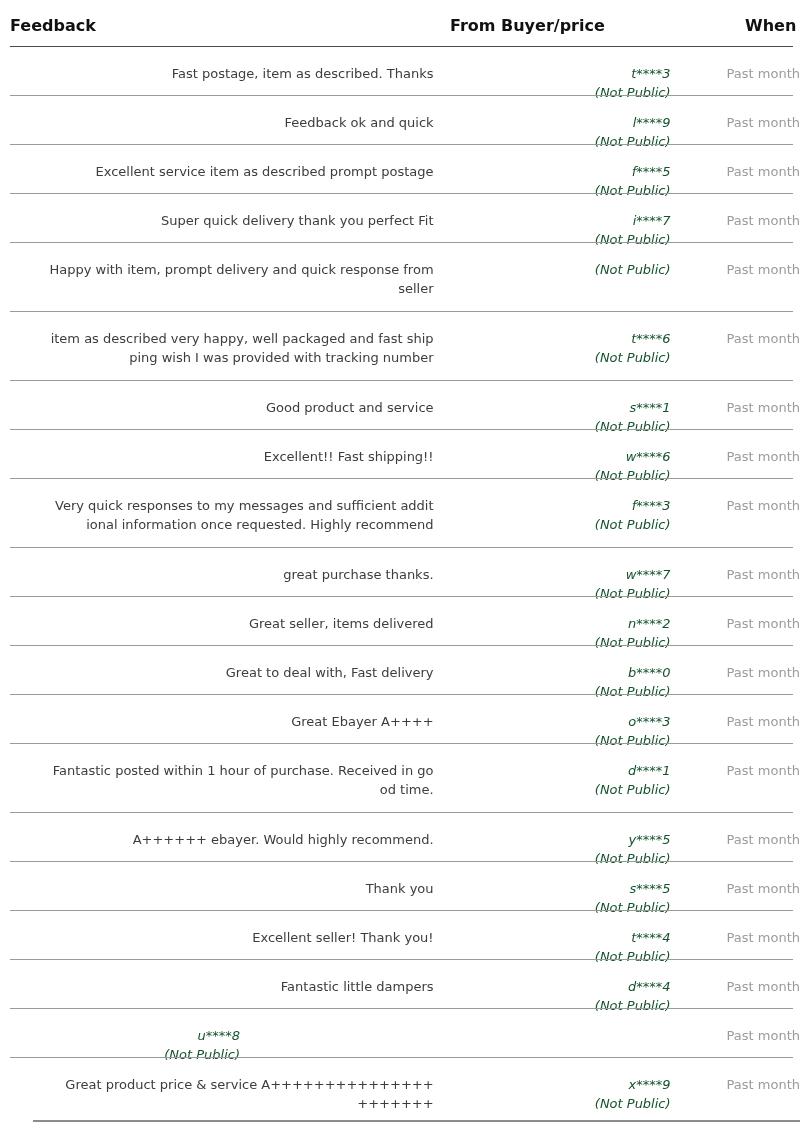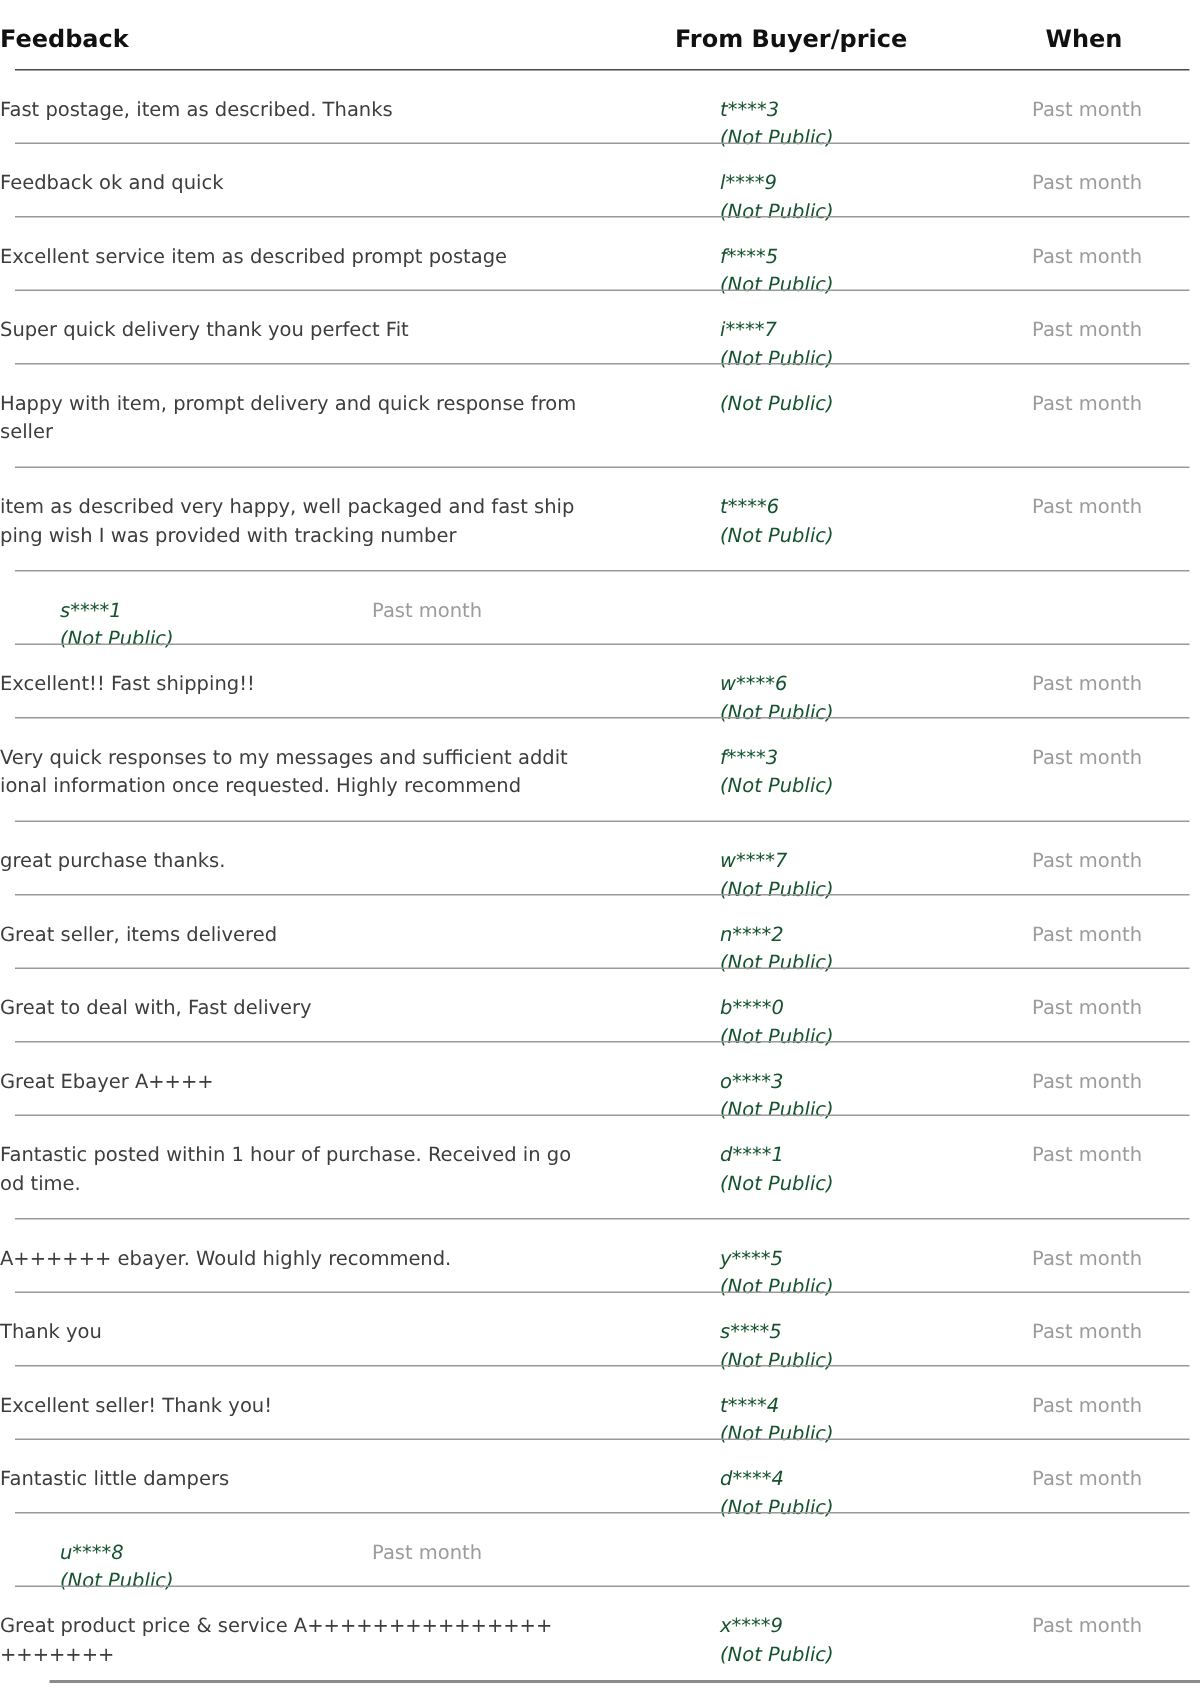--- a/index.html
+++ b/index.html
@@ -24,26 +24,27 @@
     color: #111111;
     padding-top: 16px;
     line-height: 20px;
     white-space: nowrap;
   }
 
   .row {
     position: relative;
     display: flex;
     height: 49px;
+    text-align: right;
   }
   .row.tall { height: 69px; }
 
-  .c1 { width: 440px; }
+  .c1 { width: 440px; padding-left: 10px; }
   .c2 { width: 240px; padding-left: 40px; }
-  .c3 { flex: 1; padding-left: 8px; }
+  .c3 { flex: 1; padding-left: 8px; margin-left: 48px; }
   .header-row .c2 { padding-left: 10px; }
   .header-row .c3 { padding-left: 17px; }
 
   .row > div:not(.sep) {
     padding-top: 17px;
     font-size: 13px;
     line-height: 19px;
   }
   .feedback-cell {
     color: #3d3d3d;
@@ -140,20 +141,21 @@
 ping wish I was provided with tracking number</div>
     <div class="c2 buyer-cell">
       <div>t****6</div>
       <div>(Not Public)</div>
     </div>
     <div class="c3 when-cell">Past month</div>
     <div class="sep row-sep"></div>
   </div>
 
   <div class="row">
+    <div class="c1 feedback-cell">Good product and service</div>
     <div class="c2 buyer-cell">
       <div>s****1</div>
       <div>(Not Public)</div>
     </div>
     <div class="c3 when-cell">Past month</div>
     <div class="sep row-sep"></div>
   </div>
 
   <div class="row">
     <div class="c1 feedback-cell">Excellent!! Fast shipping!!</div>

